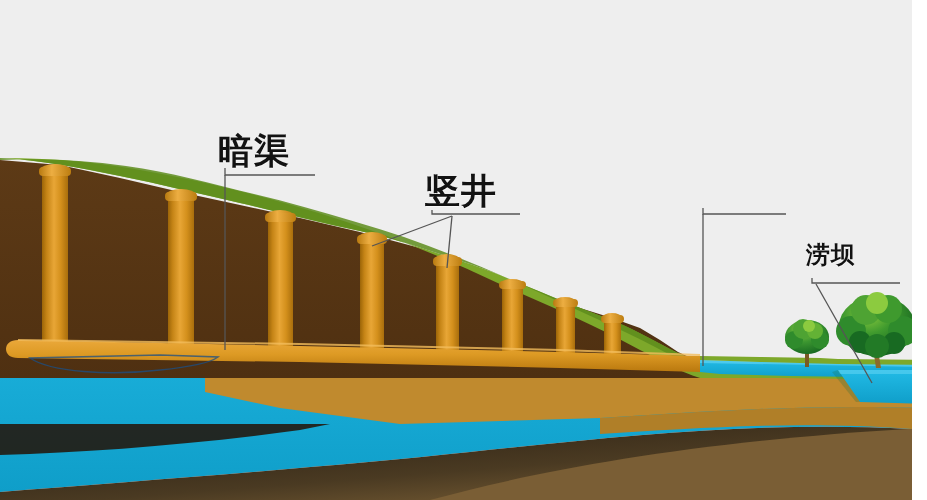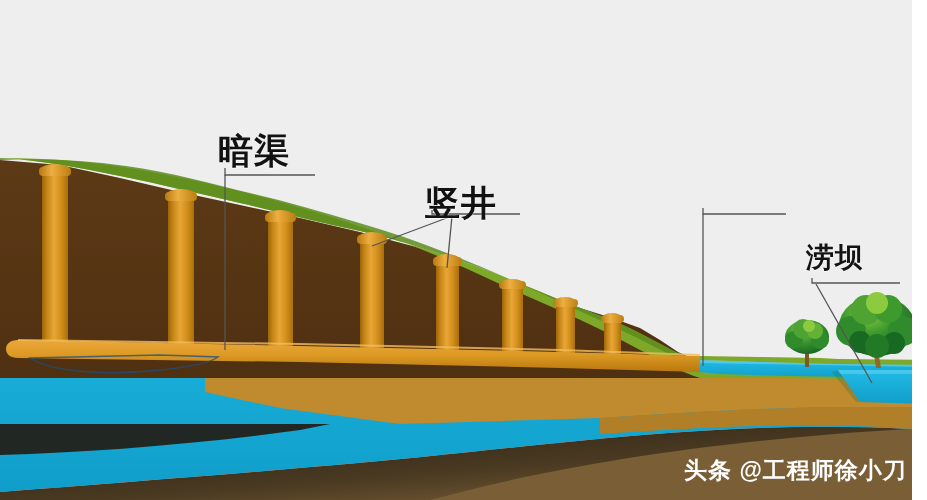--- a/index.html
+++ b/index.html
@@ -25,23 +25,23 @@
   .lbl {
     position: absolute;
     font-weight: bold;
     color: #121212;
     letter-spacing: 1px;
     white-space: nowrap;
     font-family: "Liberation Sans", "DejaVu Sans", sans-serif;
     text-shadow: 0 1px 0 rgba(255,255,255,0.6);
   }
   #lbl-ancrenal { left: 218px; top: 128px; font-size: 35px; }
-  #lbl-shaft    { left: 425px; top: 168px; font-size: 35px; margin-top: 12px; }
+  #lbl-shaft    { left: 425px; top: 168px; font-size: 35px; }
   #lbl-opench   { left: 697px; top: 170px; font-size: 33px; }
-  #lbl-pond     { left: 806px; top: 239px; font-size: 28px; }
+  #lbl-pond     { left: 806px; top: 239px; font-size: 24px; }
   #watermark {
     position: absolute;
     left: 684px;
     top: 455px;
     font-size: 23px;
     font-weight: bold;
     color: #ffffff;
     white-space: nowrap;
     letter-spacing: 1px;
     font-family: "Liberation Sans", "DejaVu Sans", sans-serif;
@@ -280,15 +280,14 @@
     </g>
   </svg>
 
   <div class="lbl" id="lbl-ancrenal">暗渠</div>
 
   <div class="lbl" id="lbl-shaft">竖井</div>
 
 
   <div class="lbl" id="lbl-pond">涝坝</div>
 
-  <div id="watermark">头条 @工程师徐小刀</div>
 
 </div>
 
 </body></html>

